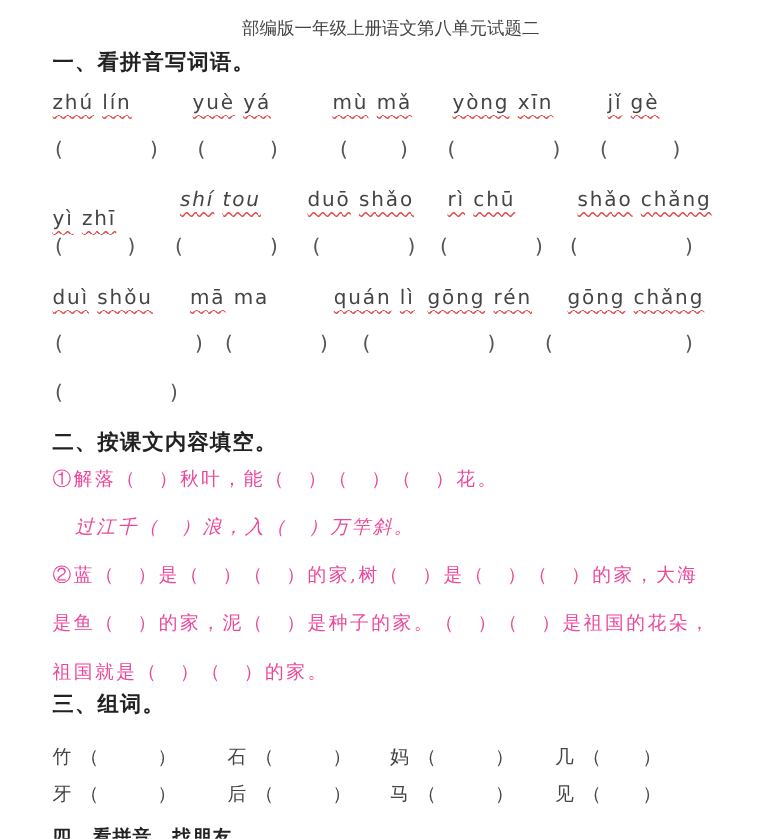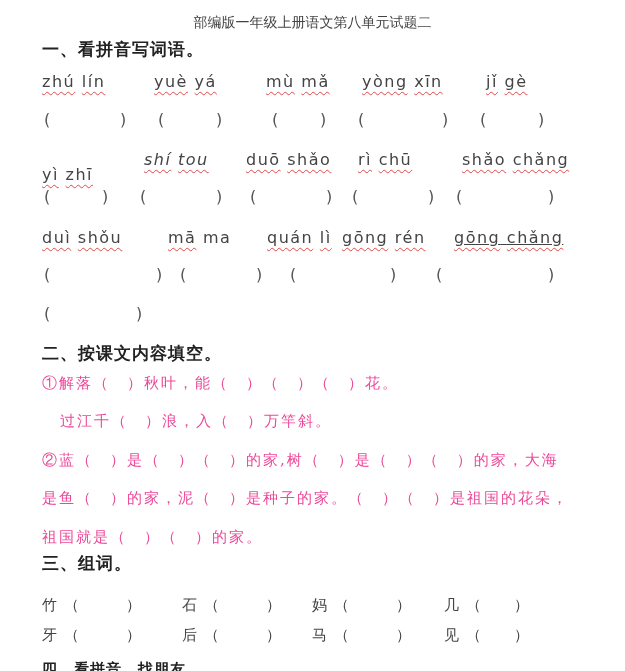--- a/index.html
+++ b/index.html
@@ -66,21 +66,21 @@
       top: 0;
     }
     .fill-line {
       position: absolute;
       left: 42px;
       font-size: 15px;
       color: #ec4899;
       letter-spacing: 2px;
       white-space: nowrap;
     }
-    .fill-line.indent { left: 60px; }
+    .fill-line.indent { left: 60px; font-style: italic; }
     .cell {
       position: absolute;
       font-size: 15px;
       color: #444;
       white-space: nowrap;
     }
     .cell .ch { position: absolute; left: 0; top: 0; }
     .cell .lp { position: absolute; left: 22px; top: 0; }
     .cell .rp { position: absolute; top: 0; }
   </style>
@@ -130,24 +130,24 @@
     <span class="paren" style="left:250px;">(</span>
     <span class="paren" style="left:326px;">)</span>
     <span class="paren" style="left:352px;">(</span>
     <span class="paren" style="left:428px;">)</span>
     <span class="paren" style="left:456px;">(</span>
     <span class="paren" style="left:548px;">)</span>
   </div>
 
   <div class="pinyin-row" style="top:228px;">
     <span class="pinyin-word" style="left:0px;"><span class="syl">duì</span> <span class="syl">shǒu</span></span>
-    <span class="pinyin-word" style="left:110px;margin-left:16px;"><span class="syl">mā</span> <span class="syl plain">ma</span></span>
+    <span class="pinyin-word" style="left:110px;"><span class="syl">mā</span> <span class="syl plain">ma</span></span>
     <span class="pinyin-word" style="left:197px;margin-left:28px;"><span class="syl">quán</span> <span class="syl">lì</span></span>
     <span class="pinyin-word" style="left:300px;"><span class="syl">gōng</span> <span class="syl">rén</span></span>
-    <span class="pinyin-word" style="left:412px;text-decoration:underline;"><span class="syl">gōng</span> <span class="syl">chǎng</span></span>
+    <span class="pinyin-word" style="left:412px;"><span class="syl">gōng</span> <span class="syl">chǎng</span></span>
   </div>
 
   <div class="paren-row" style="top:265px;">
     <span class="paren" style="left:44px;">(</span>
     <span class="paren" style="left:156px;">)</span>
     <span class="paren" style="left:180px;">(</span>
     <span class="paren" style="left:256px;">)</span>
     <span class="paren" style="left:290px;">(</span>
     <span class="paren" style="left:390px;">)</span>
     <span class="paren" style="left:436px;">(</span>

